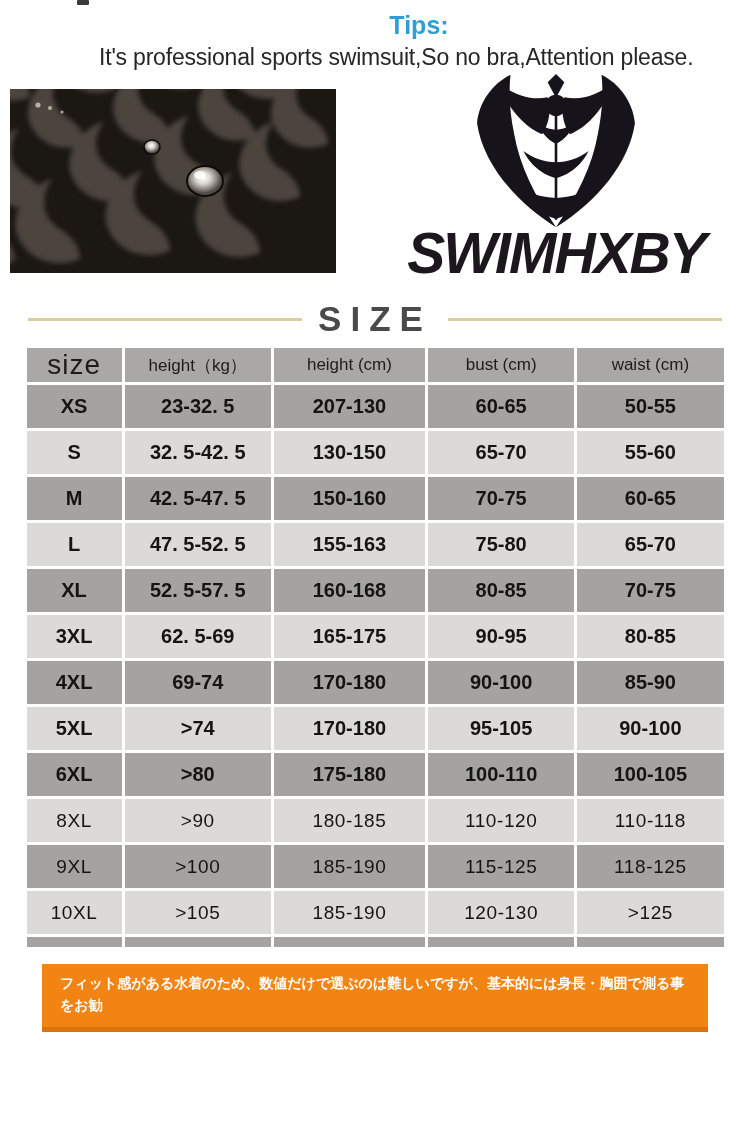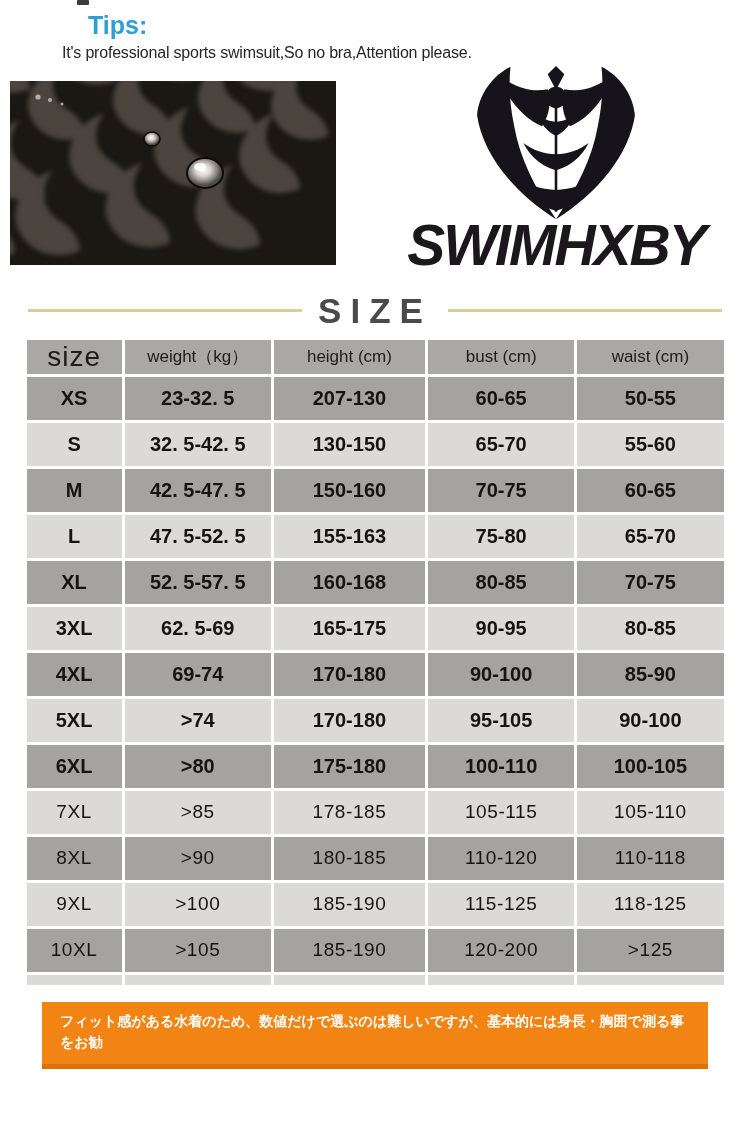--- a/index.html
+++ b/index.html
@@ -1,22 +1,22 @@
 <!DOCTYPE html>
 <html><head>
 <meta charset="utf-8">
 <style>
   html,body{margin:0;padding:0;background:#fff;}
   .page{position:relative;width:750px;height:1138px;background:#ffffff;overflow:hidden;
         font-family:"Liberation Sans",sans-serif;}
   .corner-mark{position:absolute;left:77px;top:0;width:12px;height:5px;background:#3b3b3b;border-radius:1px;}
 
   
-  .tips-label{margin:12px 0 0 88px;font-size:25px;font-weight:bold;color:#2e9fd4;line-height:1.1;}
-  .tips-text{margin:3px 0 0 62px;font-size:16px;color:#262626;letter-spacing:-0.2px;line-height:1.25;}
+  .tips-label{margin:12px 0 0 88px;font-size:25px;font-weight:bold;color:#2e9fd4;line-height:1.1;text-align:center;}
+  .tips-text{margin:3px 0 0 99px;font-size:23px;color:#262626;letter-spacing:-0.2px;line-height:1.25;}
   .tips-note{margin:13px 0 0 86px;font-size:14px;font-weight:bold;color:#0d0d0d;}
 
   
   .media-row{position:relative;height:202px;margin-top:14px;}
   .fabric-photo{position:absolute;left:10px;top:4px;width:326px;height:184px;overflow:hidden;}
   .fabric-photo svg{display:block;}
   .brand-block{position:absolute;left:372px;top:-12px;width:368px;text-align:center;font-style:italic;}
   .brand-name{font-size:57px;font-weight:bold;letter-spacing:-2px;color:#1b171c;line-height:0.85;margin-top:-4px;}
 
   
@@ -136,21 +136,21 @@
     <colgroup>
         <col style="width:95px">
         <col style="width:146px">
         <col style="width:151px">
         <col style="width:146px">
         <col style="width:146px">
       </colgroup>
     <thead>
       <tr>
         <th class="first">size</th>
-        <th>weight（kg）</th>
+        <th>height（kg）</th>
         <th>height (cm)</th>
         <th>bust (cm)</th>
         <th>waist (cm)</th>
       </tr>
     </thead>
     <tbody>
       <tr>
         <td>XS</td>
         <td>23-32. 5</td>
         <td>207-130</td>
@@ -207,45 +207,38 @@
         <td>90-100</td>
       </tr>
       <tr>
         <td>6XL</td>
         <td>&gt;80</td>
         <td>175-180</td>
         <td>100-110</td>
         <td>100-105</td>
       </tr>
       <tr>
-        <td>7XL</td>
-        <td>&gt;85</td>
-        <td>178-185</td>
-        <td>105-115</td>
-        <td>105-110</td>
-      </tr>
-      <tr>
         <td>8XL</td>
         <td>&gt;90</td>
         <td>180-185</td>
         <td>110-120</td>
         <td>110-118</td>
       </tr>
       <tr>
         <td>9XL</td>
         <td>&gt;100</td>
         <td>185-190</td>
         <td>115-125</td>
         <td>118-125</td>
       </tr>
       <tr>
         <td>10XL</td>
         <td>&gt;105</td>
         <td>185-190</td>
-        <td>120-200</td>
+        <td>120-130</td>
         <td>&gt;125</td>
       </tr>
       <tr class="sliver">
         <td></td>
         <td></td>
         <td></td>
         <td></td>
         <td></td>
       </tr>
     </tbody>

